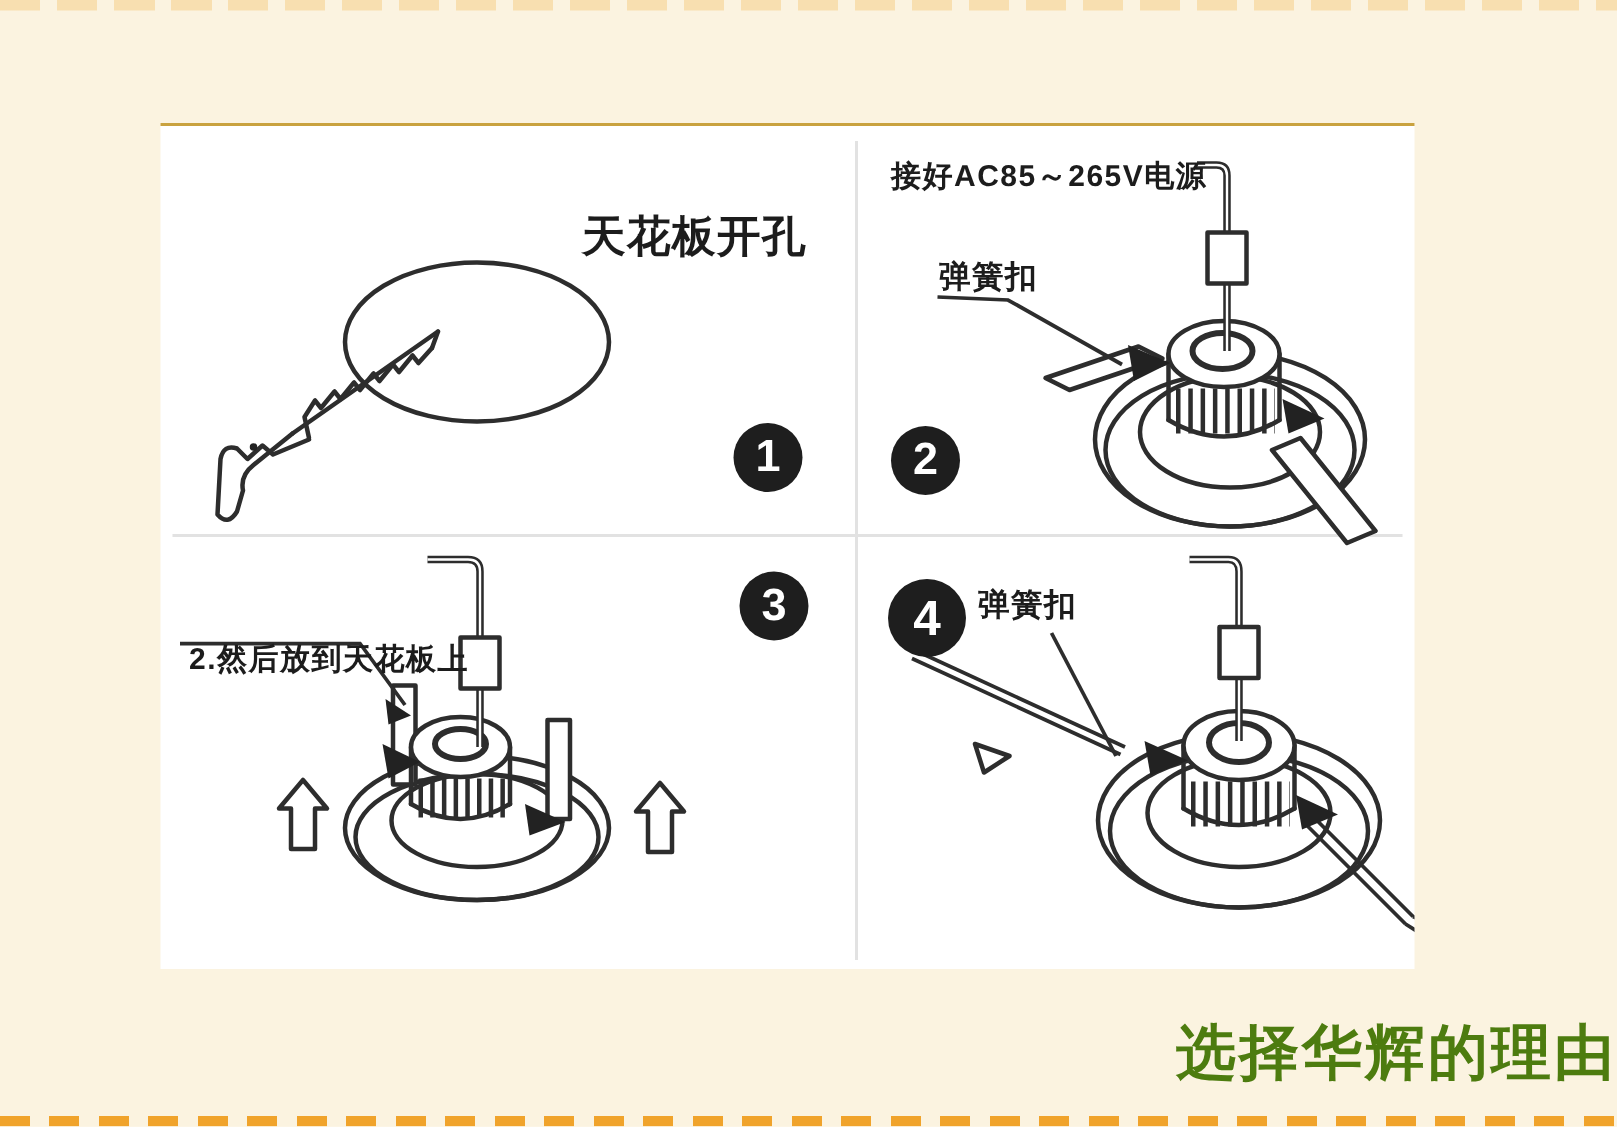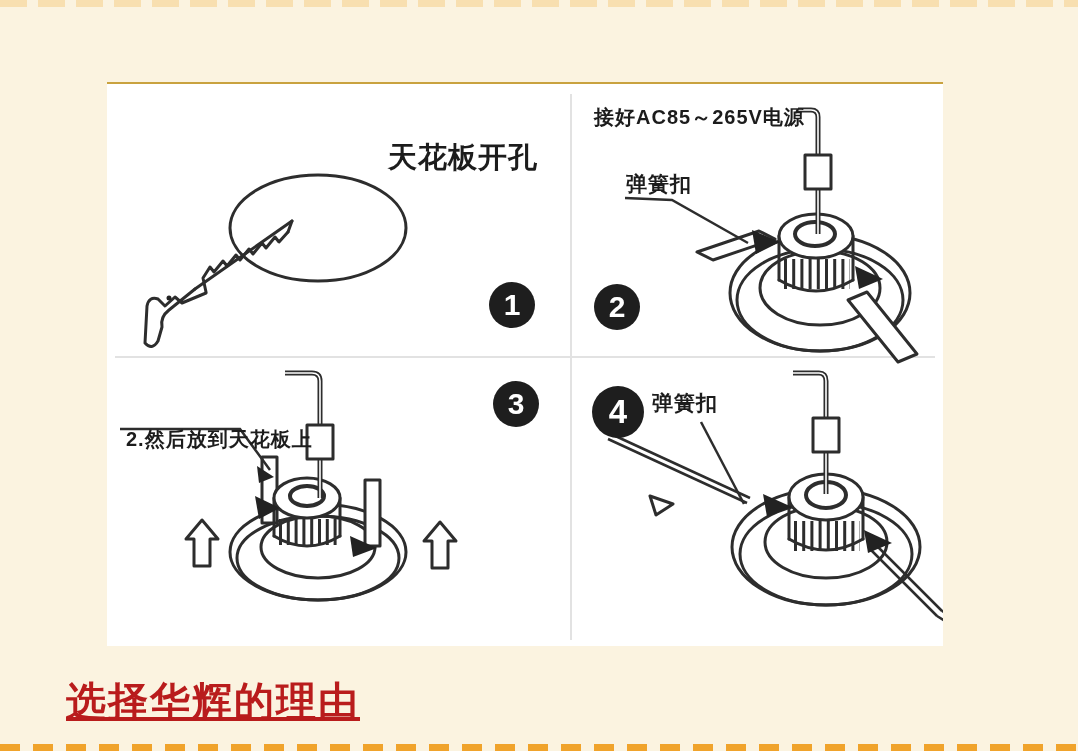--- a/index.html
+++ b/index.html
@@ -20,22 +20,22 @@
   .lbl-clip2{left:519px;top:86px;font-size:21px;}
   .lbl-l1{left:19px;top:286px;font-size:20px;}
   .lbl-l2{left:19px;top:314px;font-size:20px;margin-top:28px;}
   .lbl-clip4{left:545px;top:305px;font-size:21px;}
   .badge{position:absolute;width:46px;height:46px;border-radius:50%;background:#1e1e1e;color:#ffffff;
          display:flex;align-items:center;justify-content:center;font-size:30px;font-weight:bold;}
   .badge-1{left:382px;top:198px;}
   .badge-2{left:487px;top:200px;}
   .badge-3{left:386px;top:297px;}
   .badge-4{left:485px;top:302px;width:52px;height:52px;font-size:33px;}
-  .footer-title{position:absolute;left:66px;right:0;top:674px;text-align:left;
-                font-size:40px;font-weight:bold;color:#b91c1c;letter-spacing:2px;text-decoration:underline;}
+  .footer-title{position:absolute;left:66px;right:0;top:674px;text-align:right;
+                font-size:40px;font-weight:bold;color:#4d7c0f;letter-spacing:2px;}
   svg .ln{stroke:#2d2d2d;stroke-width:3;fill:none;stroke-linecap:round;stroke-linejoin:round;}
   svg .thick{stroke:#2d2d2d;stroke-width:4;fill:none;}
   svg .wh{fill:#ffffff;}
   svg .blk{fill:#222222;stroke:none;}
   svg .wire{stroke:#2d2d2d;stroke-width:5;fill:none;stroke-linejoin:round;}
   svg .wire-in{stroke:#ffffff;stroke-width:1.6;fill:none;stroke-linejoin:round;}
   svg .fins{stroke:#2d2d2d;fill:none;}
   svg .lead{stroke:#2d2d2d;stroke-width:2.5;fill:none;}
 </style>
 </head>

